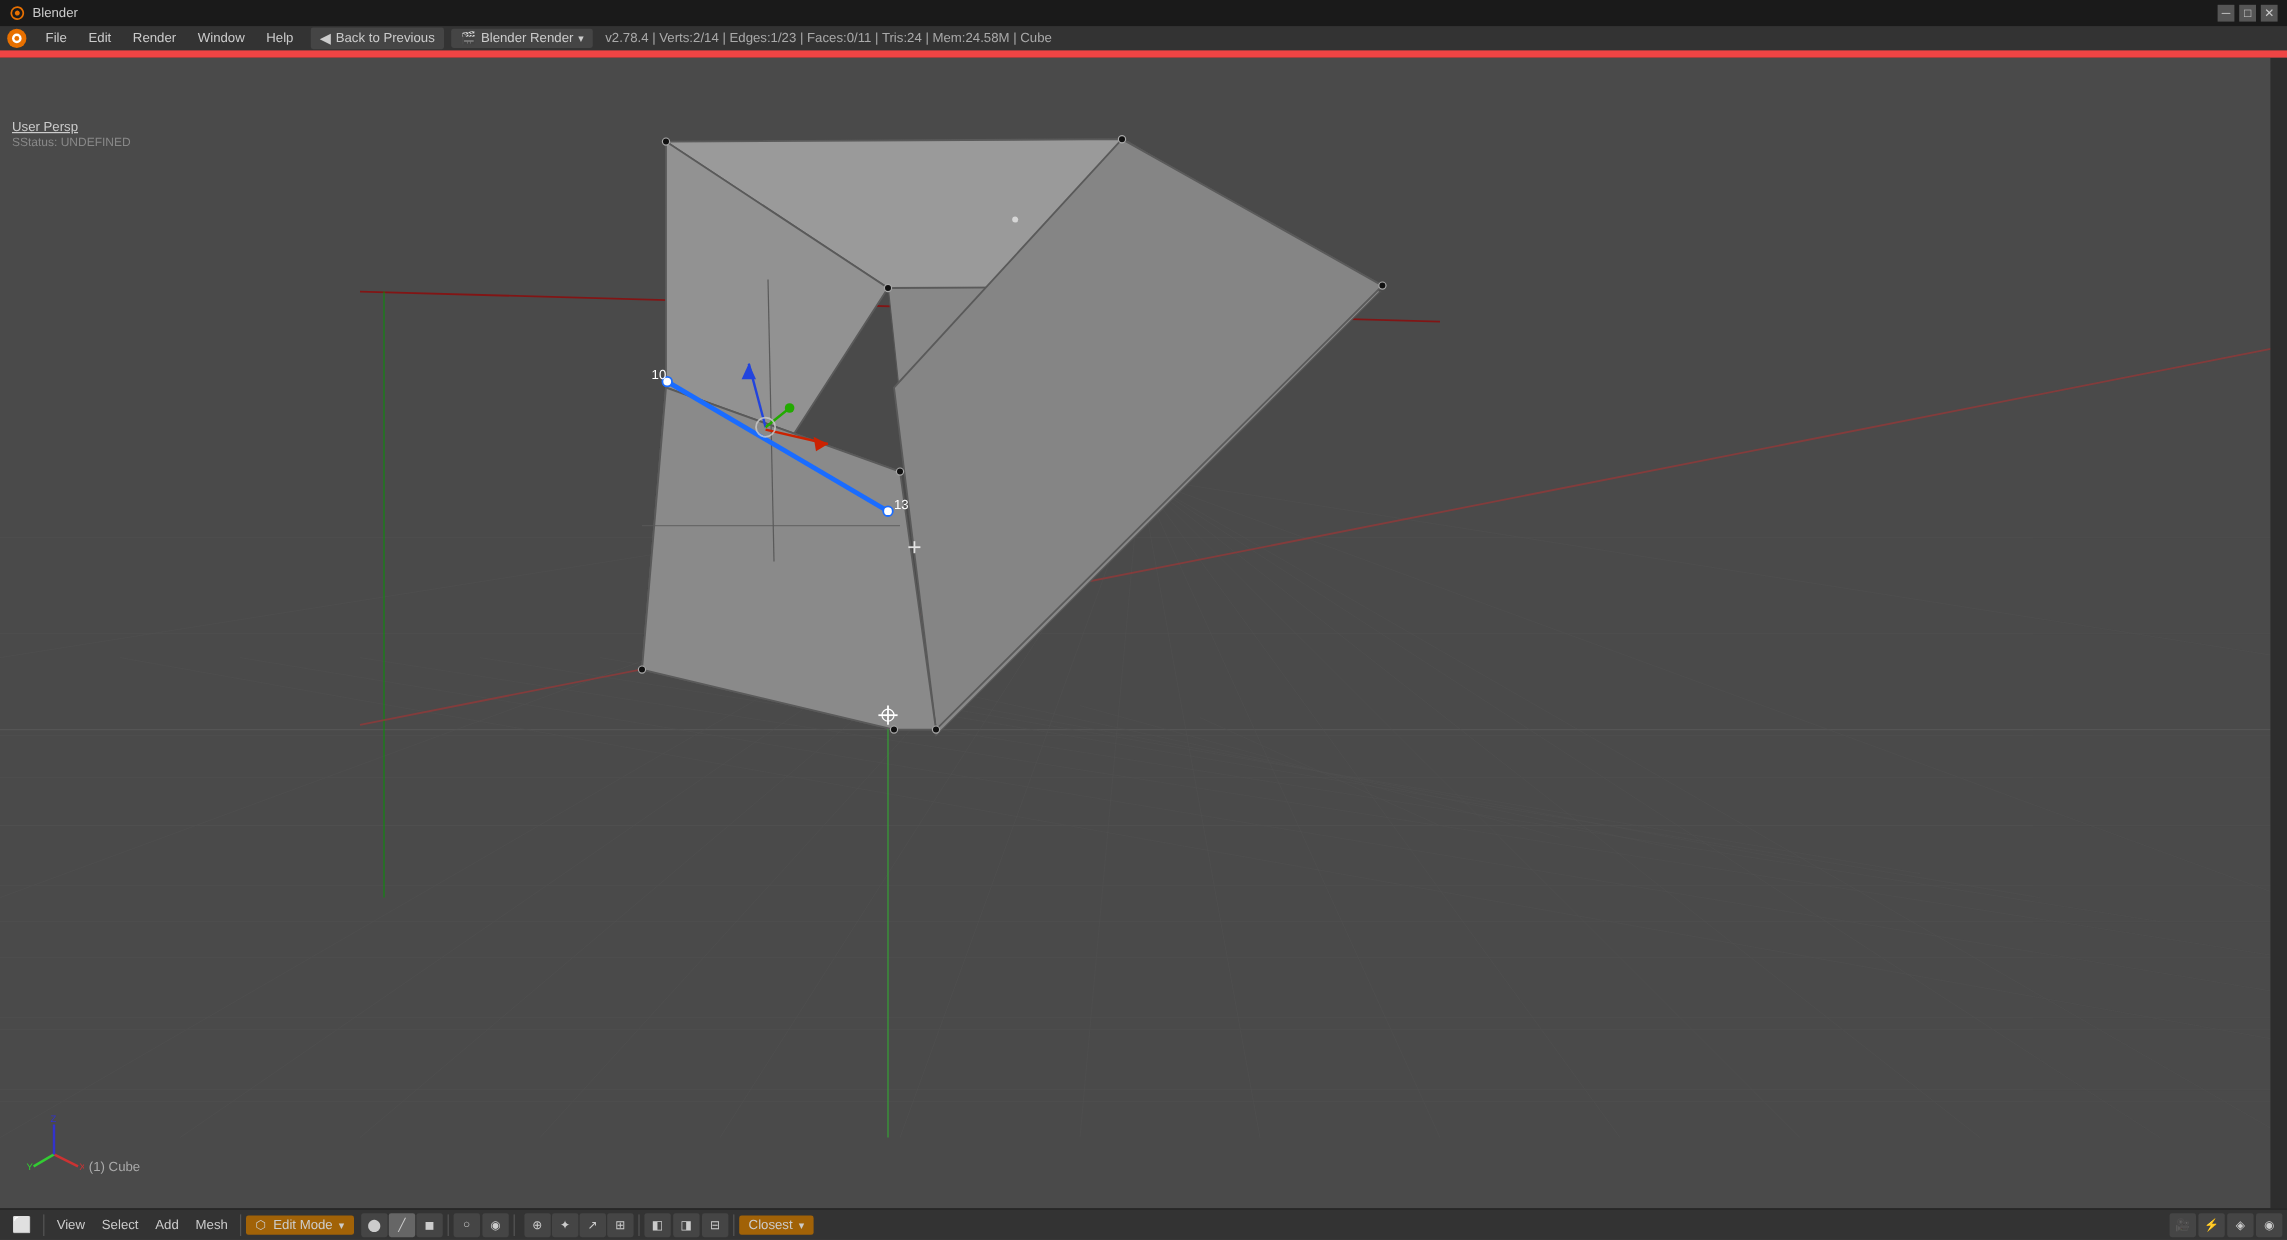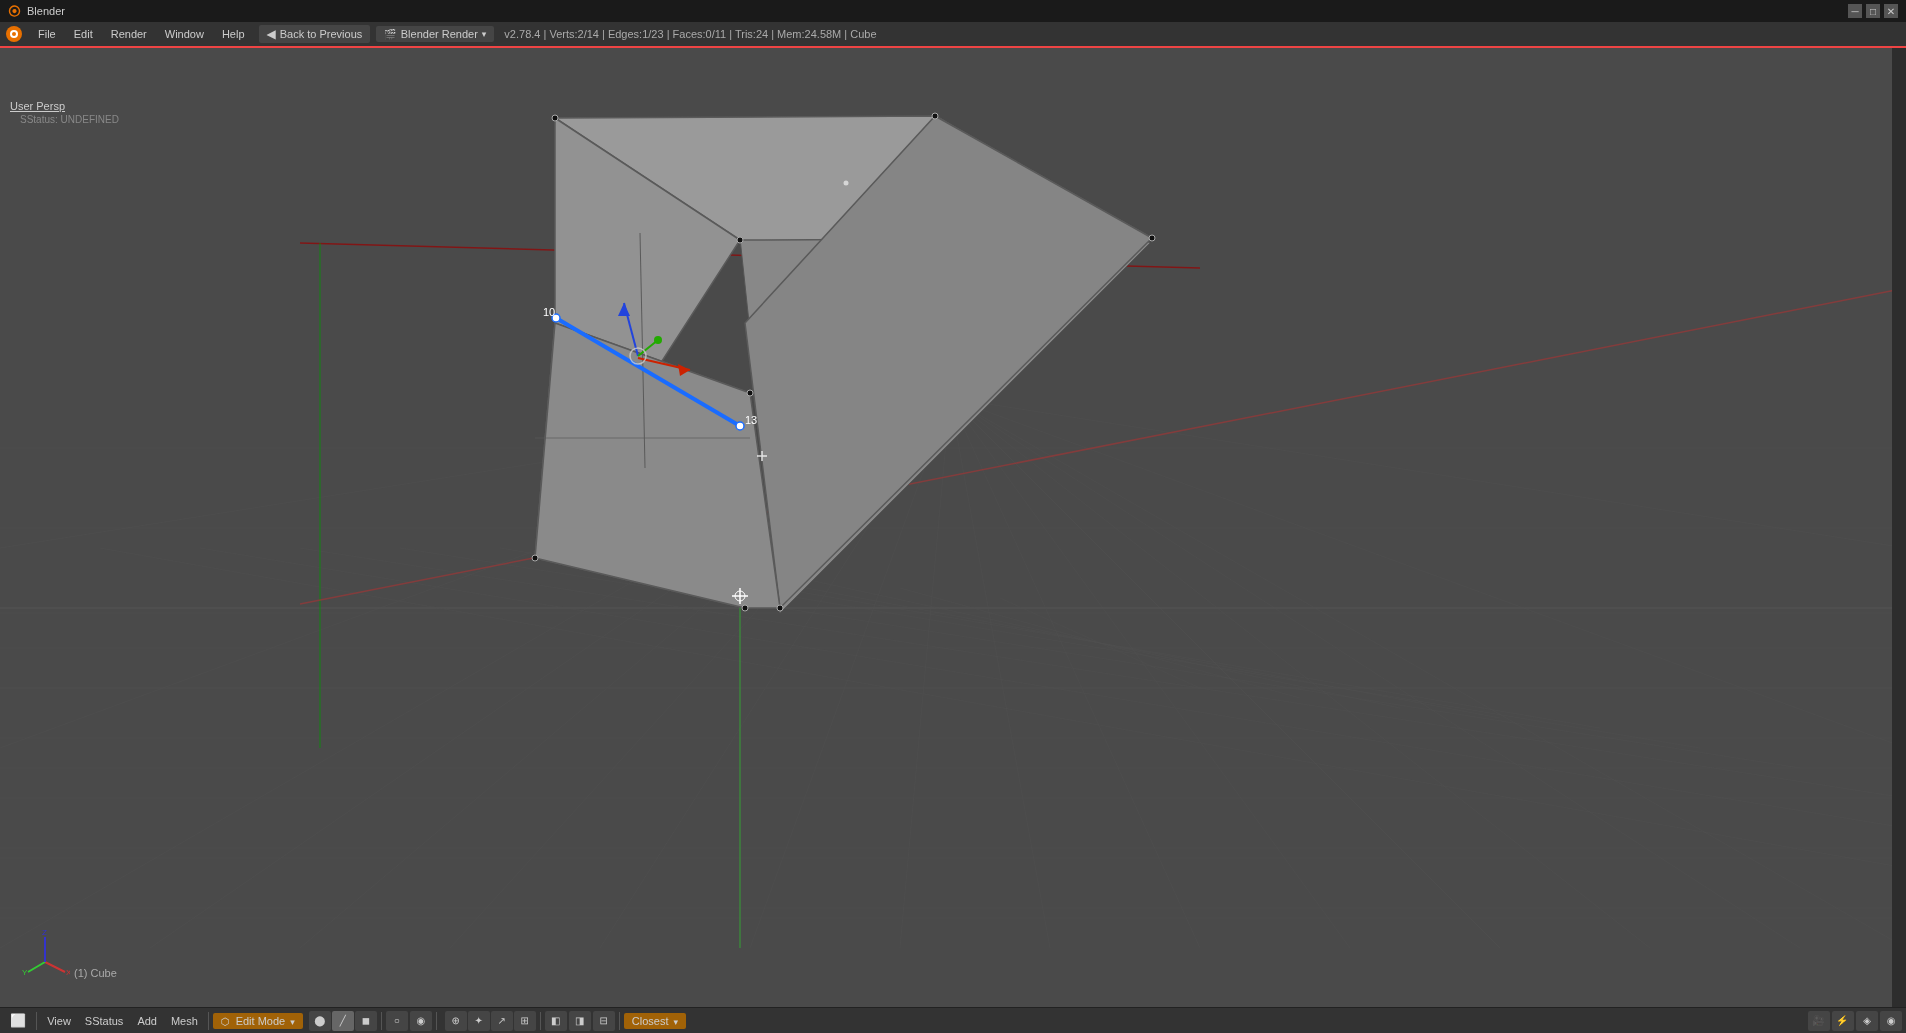--- a/index.html
+++ b/index.html
@@ -54,21 +54,21 @@
 
     
     #menu-bar {
       width: 100%;
       height: 26px;
       background: #333;
       display: flex;
       align-items: center;
       padding: 0 4px;
       gap: 2px;
-      border-bottom: 2px solid #ef4444;
+      border-bottom: 6px solid #ef4444;
       position: relative;
       z-index: 100;
     }
     .menu-logo {
       width: 20px;
       height: 20px;
       display: flex;
       align-items: center;
       justify-content: center;
       margin-right: 4px;
@@ -392,21 +392,21 @@
 
     <g transform="translate(762,408)" stroke="white" stroke-width="1.5" opacity="0.8">
       <line x1="-5" y1="0" x2="5" y2="0"></line>
       <line x1="0" y1="-5" x2="0" y2="5"></line>
     </g>
 
     <circle cx="846" cy="135" r="2.5" fill="white" opacity="0.6"></circle>
   </svg>
 
   <div class="viewport-label" id="view-perspective" style="top:52px; left:10px; color:#ccc;">User Persp</div>
-  <div class="viewport-label" id="status-text" style="top:66px; left:20px;">SStatus: UNDEFINED</div>
+  <div class="viewport-label" id="status-text" style="top:66px; left:10px;">SStatus: UNDEFINED</div>
 
   <div id="right-scroll"></div>
 
   <div id="transform-gizmo">
     <svg width="50" height="50" viewBox="0 0 50 50">
 
       <line x1="25" y1="35" x2="45" y2="45" stroke="#cc3333" stroke-width="2"></line>
       <text x="46" y="48" fill="#cc3333" font-size="8">X</text>
 
       <line x1="25" y1="35" x2="8" y2="45" stroke="#33cc33" stroke-width="2"></line>
@@ -418,21 +418,21 @@
   </div>
 
   <div id="object-label" style="position:absolute; bottom:28px; left:74px; color:#aaa; font-size:11px;">(1) Cube</div>
 
 </div>
 
 <div id="bottom-toolbar">
   <div class="bottom-btn" style="font-size:13px;">⬜</div>
   <div class="bottom-sep"></div>
   <div class="bottom-btn">View</div>
-  <div class="bottom-btn">SStatus</div>
+  <div class="bottom-btn">Select</div>
   <div class="bottom-btn">Add</div>
   <div class="bottom-btn">Mesh</div>
   <div class="bottom-sep"></div>
   <div class="mode-btn">
     <span style="font-size:10px;">⬡</span>
     <span style="margin-left:3px;">Edit Mode</span>
     <span style="font-size:9px; margin-left:2px;">▾</span>
   </div>
 
   <div class="snap-group">

